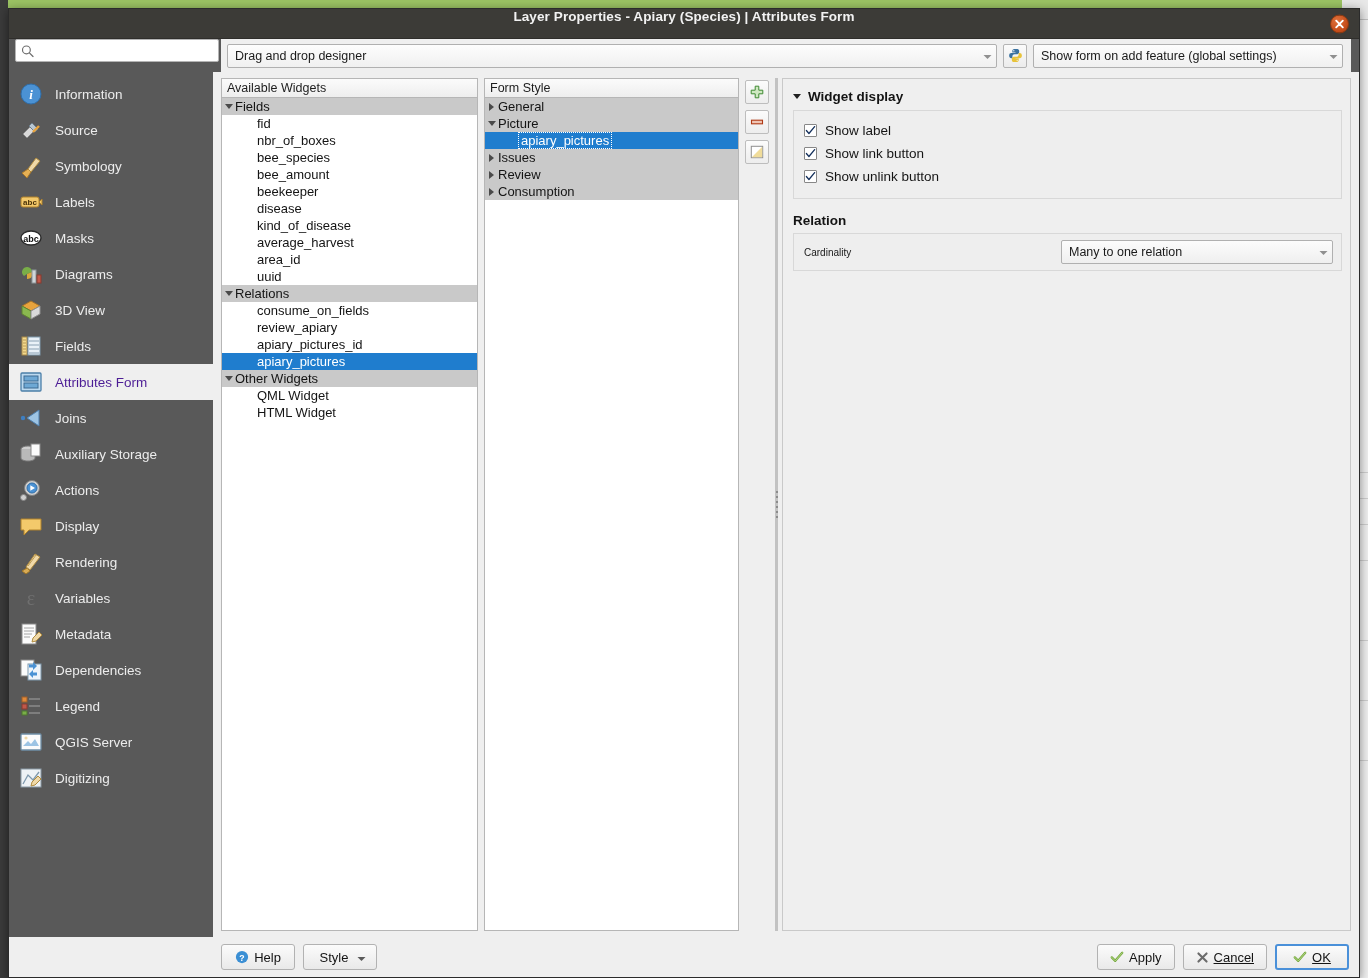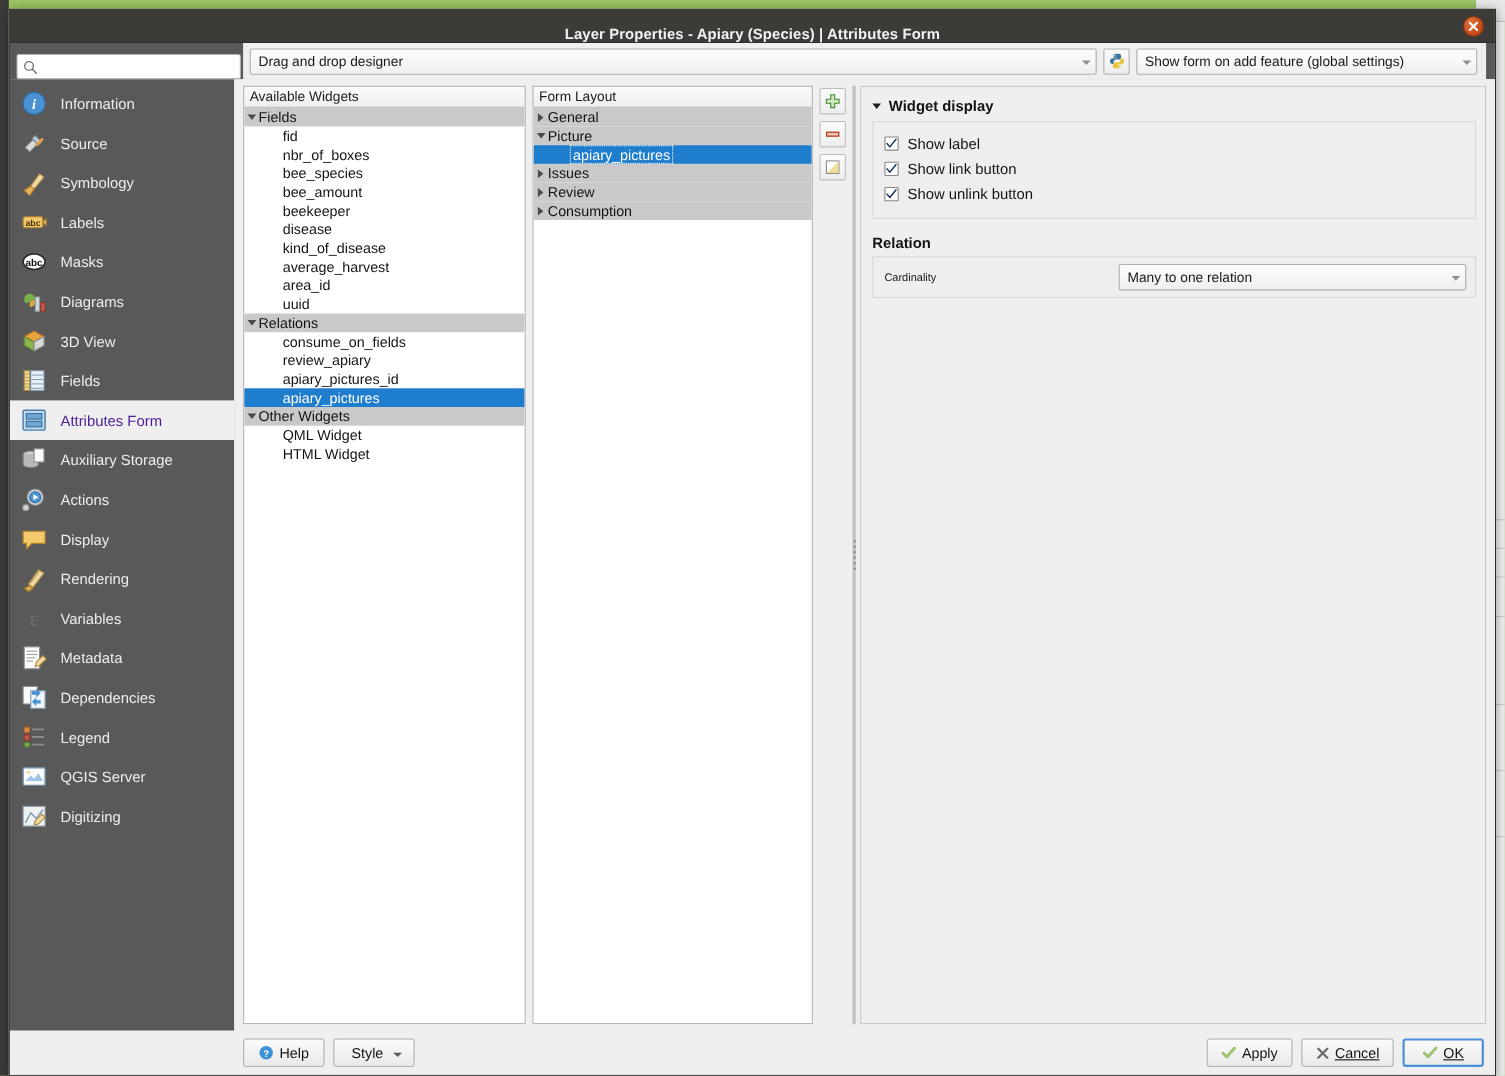--- a/index.html
+++ b/index.html
@@ -46,21 +46,21 @@
     border: 1px solid #2b2b2b;
     display: flex; flex-direction: column;
     box-shadow: 0 2px 10px rgba(0,0,0,.45);
   }
 
   
   #titlebar {
     height: 30px; flex: none;
     background: #3c3b37;
     position: relative;
-    display: flex; align-items: flex-end; justify-content: center;
+    display: flex; align-items: flex-start; justify-content: center;
     border-bottom: 1px solid #2f2e2b;
   }
   #titlebar .title {
     color: #f2f2f2; font-size: 13.5px; font-weight: bold;
     letter-spacing: .1px;
     white-space: nowrap;
   }
   .close-btn {
     position: absolute; right: 10px; top: 50%;
     transform: translateY(-50%);
@@ -68,21 +68,21 @@
     background: radial-gradient(circle at 35% 30%, #e0713b, #c24a18 70%, #9a3a10);
     display: flex; align-items: center; justify-content: center;
     cursor: pointer;
     border: 1px solid #8f3a10;
   }
   .close-btn svg { display: block; }
 
   
   #toprow {
     height: 33px; flex: none;
-    display: flex; align-items: flex-end;
+    display: flex; align-items: flex-start;
     padding: 0 8px 0 0;
     background: #595959;
   }
   #toprow .searchwrap {
     width: 204px; margin-left: 6px; flex: none;
     position: relative;
   }
   #search-input {
     width: 100%; height: 23px;
     border: 1px solid #b4b4b4; border-radius: 2px;
@@ -241,21 +241,21 @@
   .section-title {
     font-size: 13.5px; font-weight: bold; color: #141414;
     margin: 14px 0 5px 0;
   }
   .cardrow {
     display: flex; align-items: center;
     padding: 6px 8px 6px 10px;
   }
   .cardrow .lbl { font-size: 10px; color: #161616; flex: none; }
   #cardinality-combo {
-    margin-left: auto; width: 316px; height: 24px;
+    margin-left: auto; width: 272px; height: 24px;
     background: linear-gradient(#fcfcfc,#efefef);
   }
 
   
   #btnbar {
     height: 40px; flex: none;
     display: flex; align-items: center;
     padding: 0 10px 0 212px;
     background: #efefef;
   }
@@ -412,20 +412,27 @@
         <div class="side-item active">
           <svg class="side-ico" viewBox="0 0 24 24">
             <rect x="2" y="3" width="20" height="18" rx="1" fill="#bcd9ef" stroke="#4b7fa8" stroke-width="1.3"></rect>
             <rect x="5" y="6" width="14" height="5" fill="#6ea8d4" stroke="#3d6b92"></rect>
             <rect x="5" y="13" width="14" height="5" fill="#6ea8d4" stroke="#3d6b92"></rect>
           </svg>
           <span>Attributes Form</span>
         </div>
         <div class="side-item">
           <svg class="side-ico" viewBox="0 0 24 24">
+            <circle cx="4" cy="12" r="2.2" fill="#3f7fc1"></circle>
+            <path d="M20 4 L8 12 L20 20 Z" fill="#9dc4e4" stroke="#4d7fae"></path>
+          </svg>
+          <span>Joins</span>
+        </div>
+        <div class="side-item">
+          <svg class="side-ico" viewBox="0 0 24 24">
             <ellipse cx="9" cy="7" rx="7" ry="3" fill="#cfcfcf" stroke="#7c7c7c"></ellipse>
             <path d="M2 7v9c0 1.7 3.1 3 7 3s7-1.3 7-3V7" fill="#b9b9b9" stroke="#7c7c7c"></path>
             <rect x="12" y="2" width="9" height="12" fill="#fbfbfb" stroke="#8a8a8a"></rect>
           </svg>
           <span>Auxiliary Storage</span>
         </div>
         <div class="side-item">
           <svg class="side-ico" viewBox="0 0 24 24">
             <circle cx="13" cy="10" r="7.5" fill="#cfcfcf" stroke="#828282"></circle>
             <circle cx="13" cy="10" r="5" fill="#4b92d4" stroke="#2f6fab"></circle>
@@ -567,21 +574,21 @@
               <div class="trow lvl2">
                 <span class="tlabel">QML Widget</span>
               </div>
               <div class="trow lvl2">
                 <span class="tlabel">HTML Widget</span>
               </div>
             </div>
         </div>
 
         <div class="pane" id="formlayout-pane">
-          <div class="pane-head">Form Layout</div>
+          <div class="pane-head">Form Style</div>
           <div class="tree" id="form-tree">
               <div class="trow lvl1 group">
                 <span class="tw">
                   <span class="tri tri-right"></span>
                 </span>
                 <span class="tlabel">General</span>
               </div>
               <div class="trow lvl1 group">
                 <span class="tw">
                   <span class="tri tri-down"></span>

